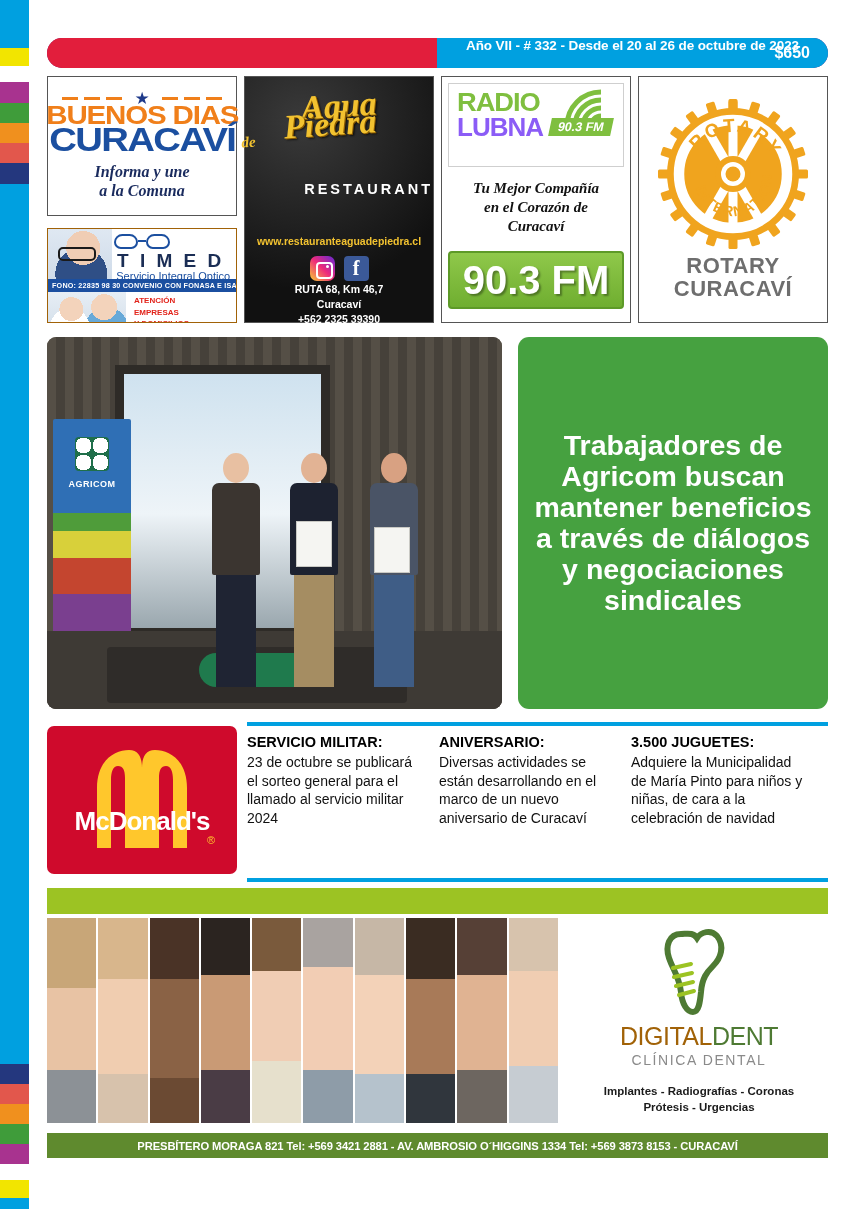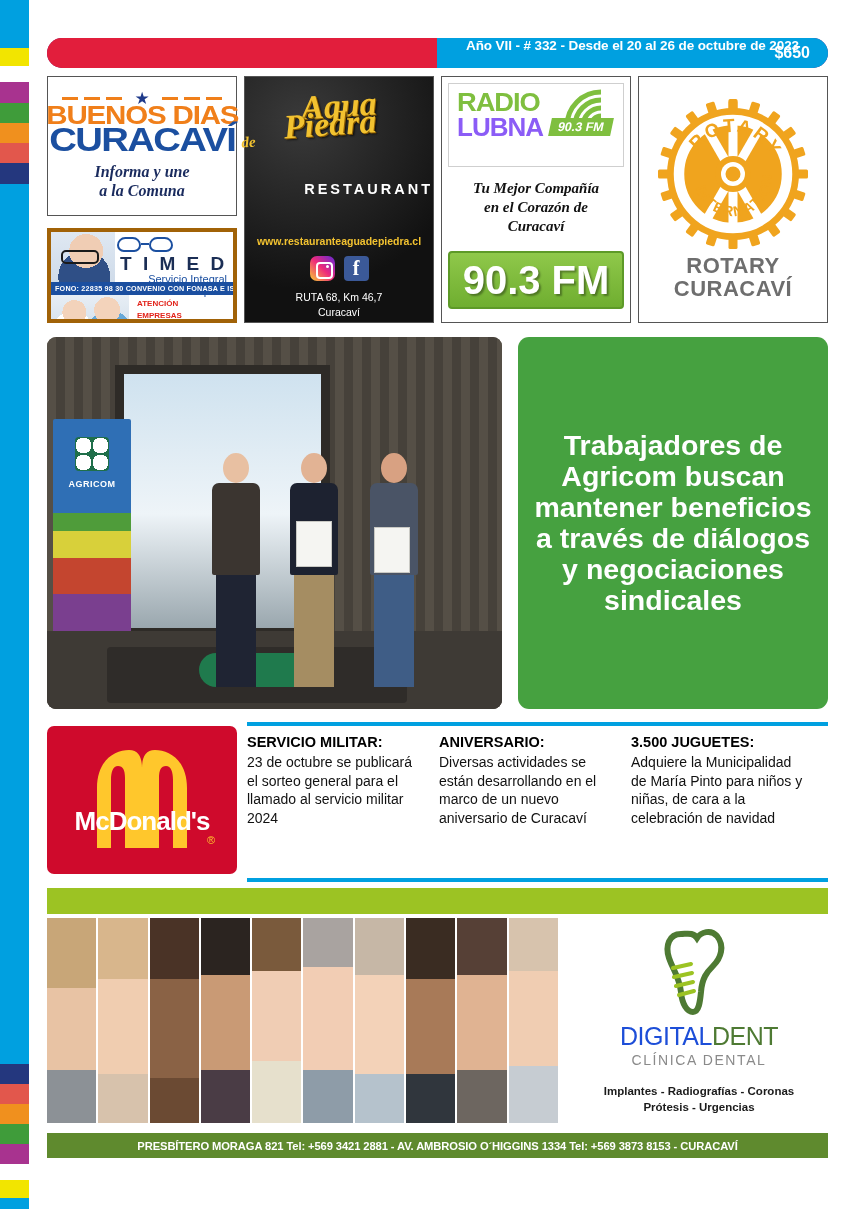--- a/index.html
+++ b/index.html
@@ -83,21 +83,21 @@
   .mh-tag {
     font-family:"Liberation Serif", serif;
     font-style:italic; font-weight:bold;
     font-size:16px; line-height:1.18; color:#1a2b5e;
     text-align:center; margin-top:9px;
   }
 
   
   .timed-card {
     left:0; top:152px; width:190px; height:95px;
-    border:4px solid #a16207; background:#fff; overflow:hidden;
+    border:1px solid #a16207; background:#fff; overflow:hidden;
   }
   .timed-top { display:flex; height:50px; }
   .timed-photo-l {
     width:64px; background:
       radial-gradient(circle at 55% 38%, #f0cdb4 0 17px, transparent 17px),
       radial-gradient(circle at 52% 90%, #2f4f86 0 26px, transparent 26px),
       linear-gradient(#dfe8f2,#cfdbe9);
     position:relative;
   }
   .timed-photo-l:after{
@@ -197,22 +197,22 @@
   .ig-icon:after {
     content:""; position:absolute; left:16.5px; top:8.5px;
     width:3px; height:3px; background:#fff; border-radius:50%;
   }
   .fb-icon {
     width:25px; height:25px; border-radius:4px; background:#3b5998;
     color:#fff; font-family:"Liberation Serif", serif;
     font-weight:bold; font-size:20px; line-height:25px;
   }
   .rest-addr {
-    font-size:10.5px; font-weight:normal; line-height:1.42;
-    margin-top:9px; color:#fff;
+    font-size:10.5px; font-weight:bold; line-height:1.42;
+    margin-top:1px; color:#fff;
   }
 
   
   .radio-card { left:394px; width:190px; padding:6px; }
   .radio-logo {
     border:1px solid #cfcfcf; padding:6px 4px 7px; position:relative;
     height:84px;
   }
   .radio-word1 {
     font-size:26px; font-weight:bold; color:#7fbf3f;
@@ -372,21 +372,21 @@
 
   
   .dental { position:absolute; left:47px; top:918px; width:781px; height:205px; }
   .faces { position:absolute; left:0; top:0; width:513px; height:205px; display:flex; }
   .face { flex:1; height:205px; border-right:2px solid #fff; position:relative; overflow:hidden; }
   .dental-logo {
     position:absolute; left:523px; top:0; width:258px; height:205px;
     display:flex; flex-direction:column; align-items:center; padding-top:6px;
   }
   .dd-name { font-size:25px; letter-spacing:-0.5px; margin-top:2px; }
-  .dd-name .lite { color:#1d4ed8; }
+  .dd-name .lite { color:#a16207; }
   .dd-name .dark { color:#4e7a33; }
   .dd-sub {
     font-size:14px; color:#8a8a8a; letter-spacing:1.6px; margin-top:1px;
   }
   .dd-services {
     font-size:11.5px; font-weight:bold; color:#1b1b1b;
     text-align:center; line-height:1.35; margin-top:16px;
   }
 
   

